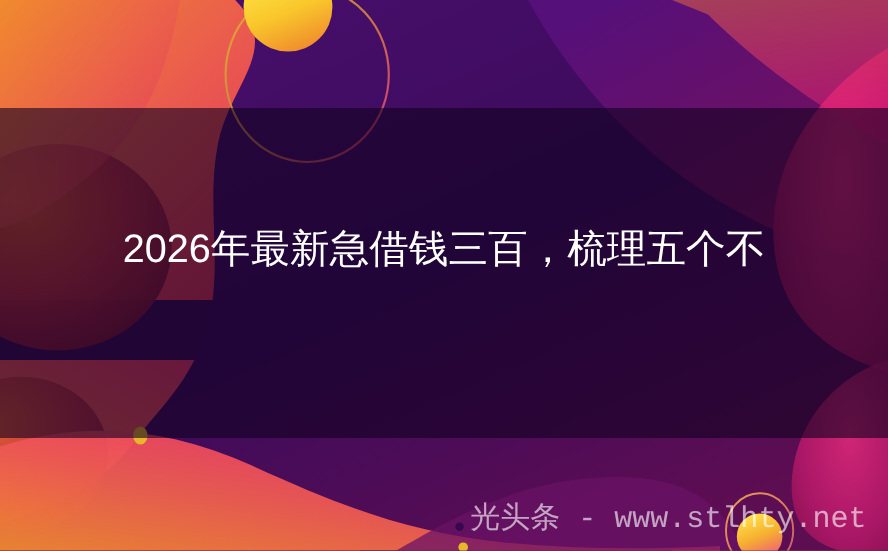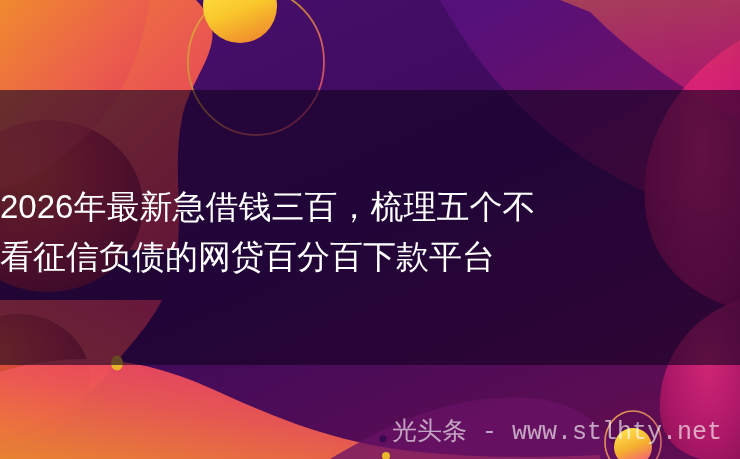--- a/index.html
+++ b/index.html
@@ -39,21 +39,21 @@
     background: rgba(16, 2, 32, 0.60);
     pointer-events: none;
   }
 
   
   #title-block {
     position: absolute;
     left: 0;
     top: 182px;
     width: 740px;
-    text-align: left;
+    text-align: center;
     pointer-events: none;
   }
   .title-line {
     display: block;
     color: #ffffff;
     font-family: "Liberation Sans", sans-serif;
     font-size: 33px;
     line-height: 50px;
     letter-spacing: 0px;
     white-space: nowrap;
@@ -206,18 +206,17 @@
     <circle cx="633" cy="447" r="19" fill="url(#gYellowBall2)"></circle>
 
     <circle cx="383" cy="439" r="3.5" fill="#37084f"></circle>
     <circle cx="386" cy="456" r="4" fill="#e8b72a"></circle>
   </svg>
 
   <div id="dim-band"></div>
 
   <div id="title-block">
     <span class="title-line">2026年最新急借钱三百，梳理五个不</span>
-    <span class="title-line">看征信负债的网贷百分百下款平台</span>
   </div>
 
   <div id="watermark">光头条 - www.stlhty.net</div>
 
 </div>
 
 </body></html>

